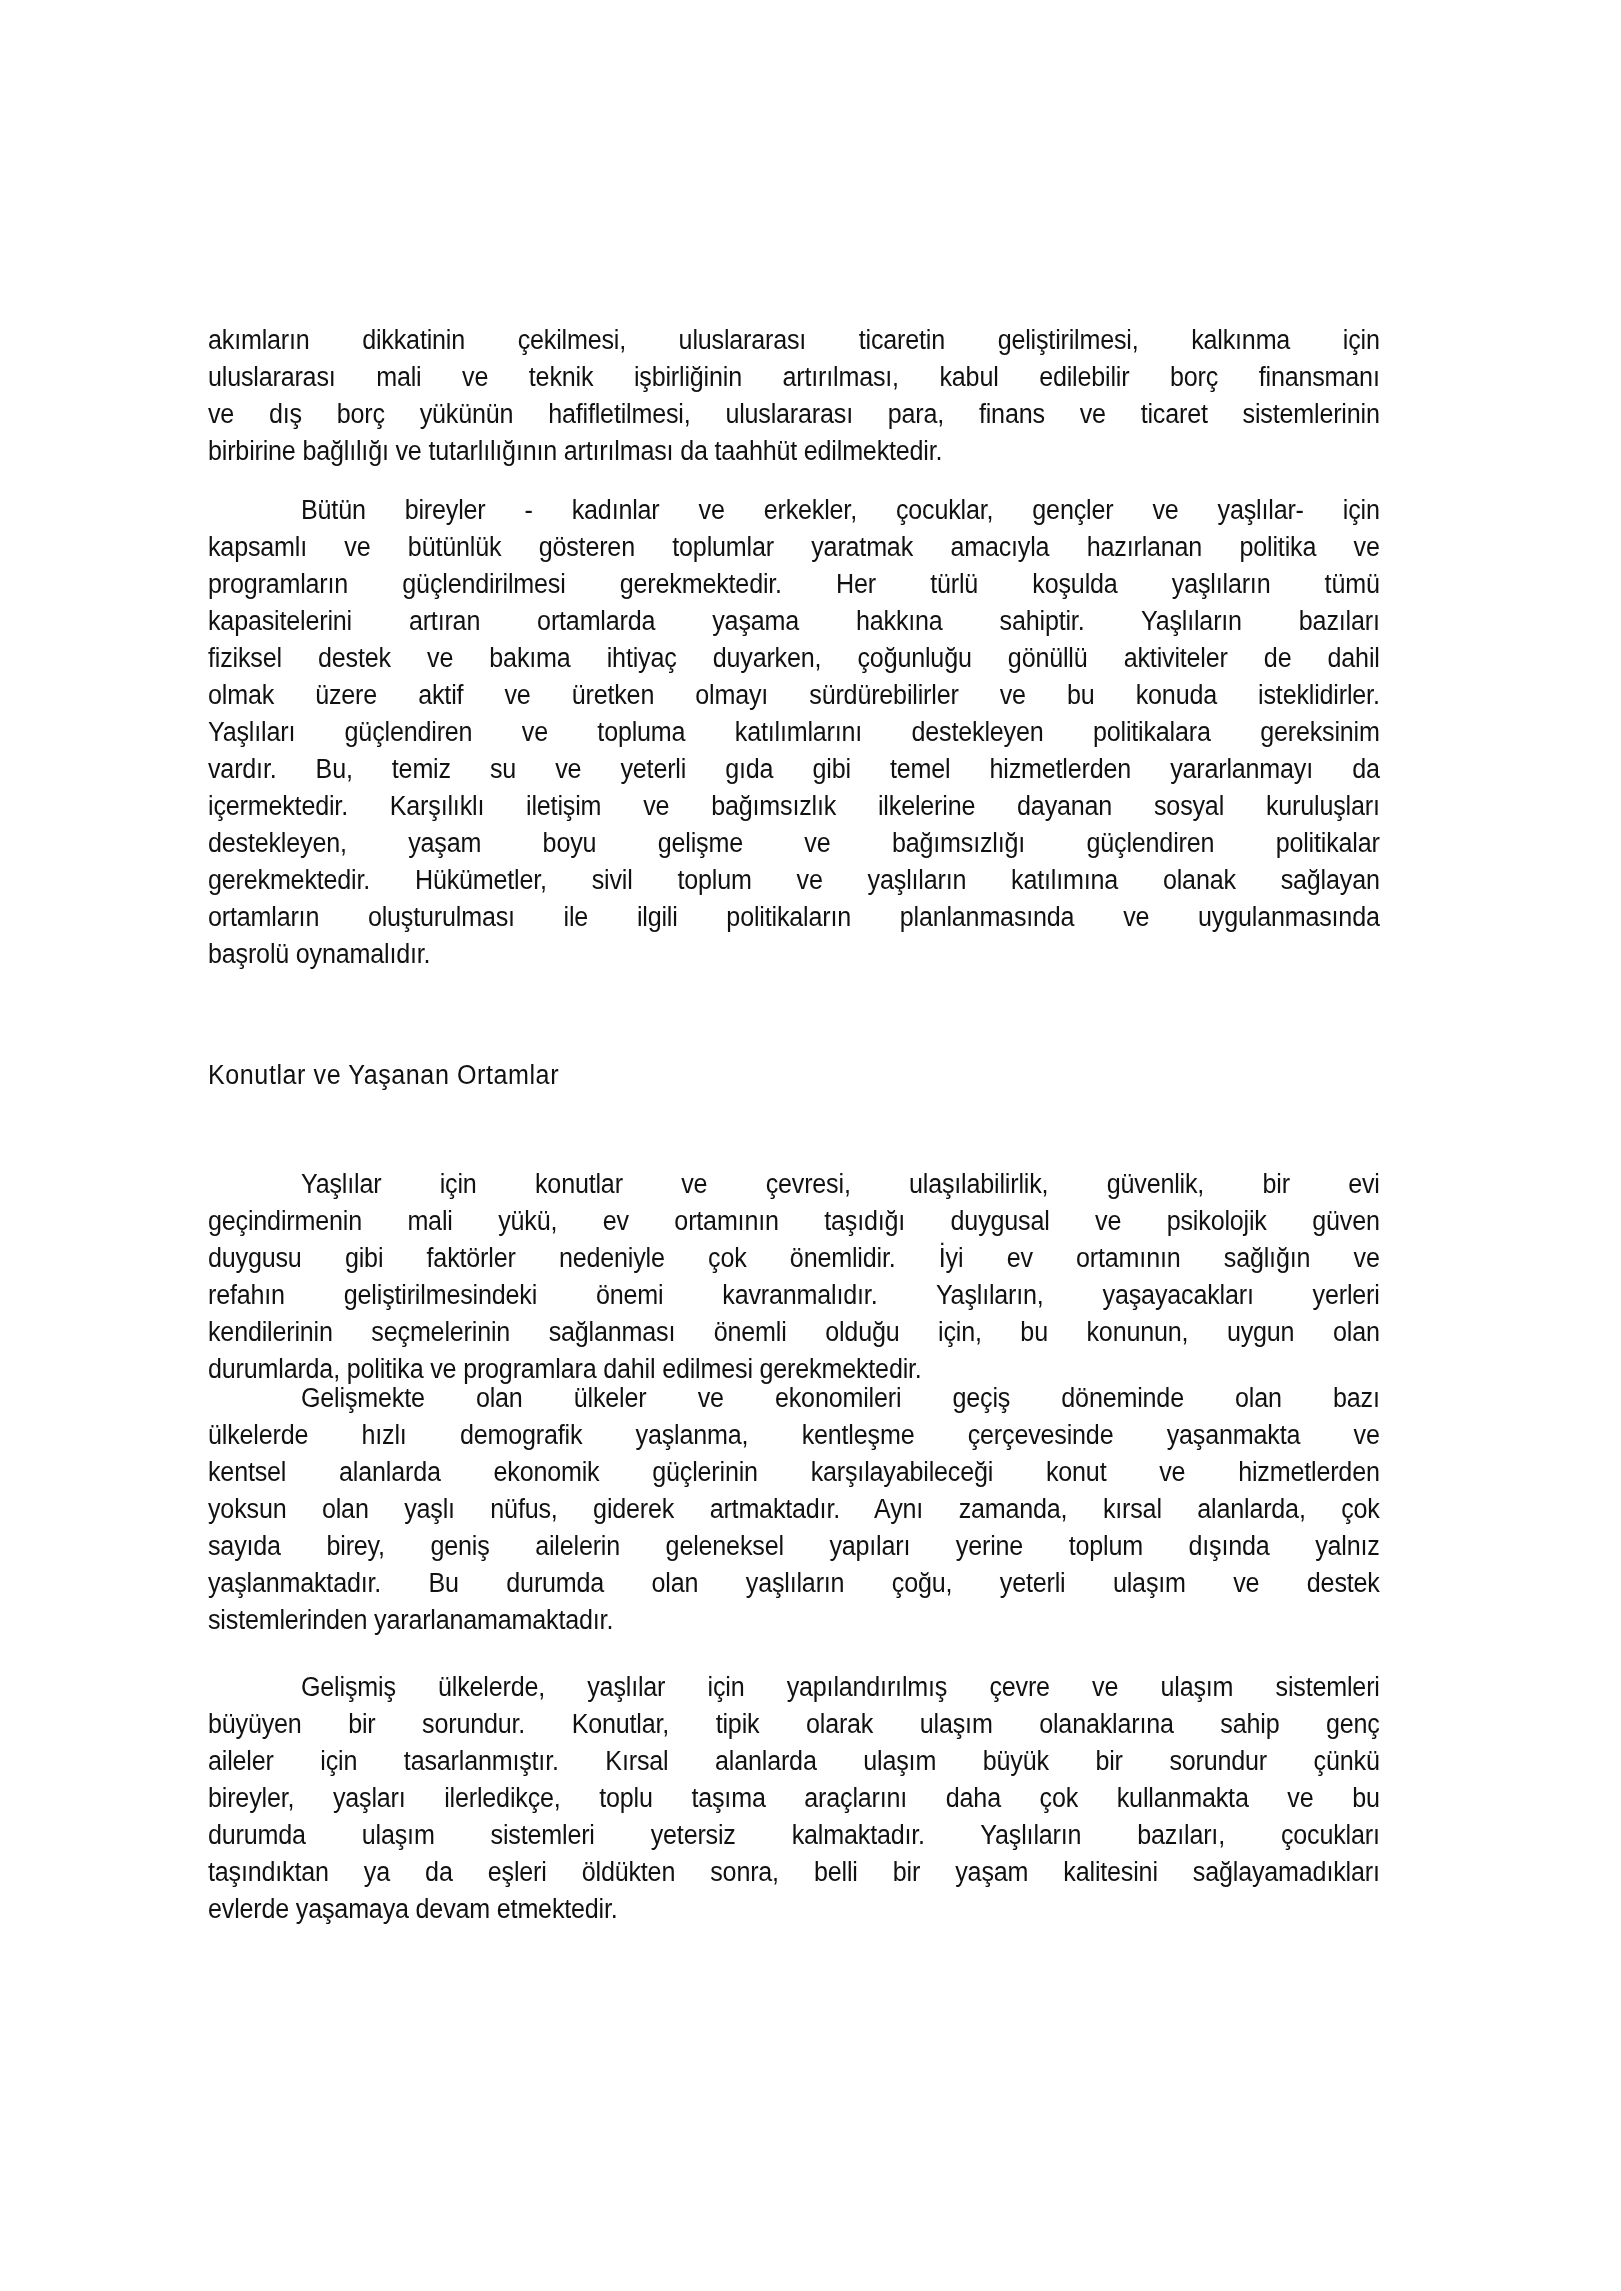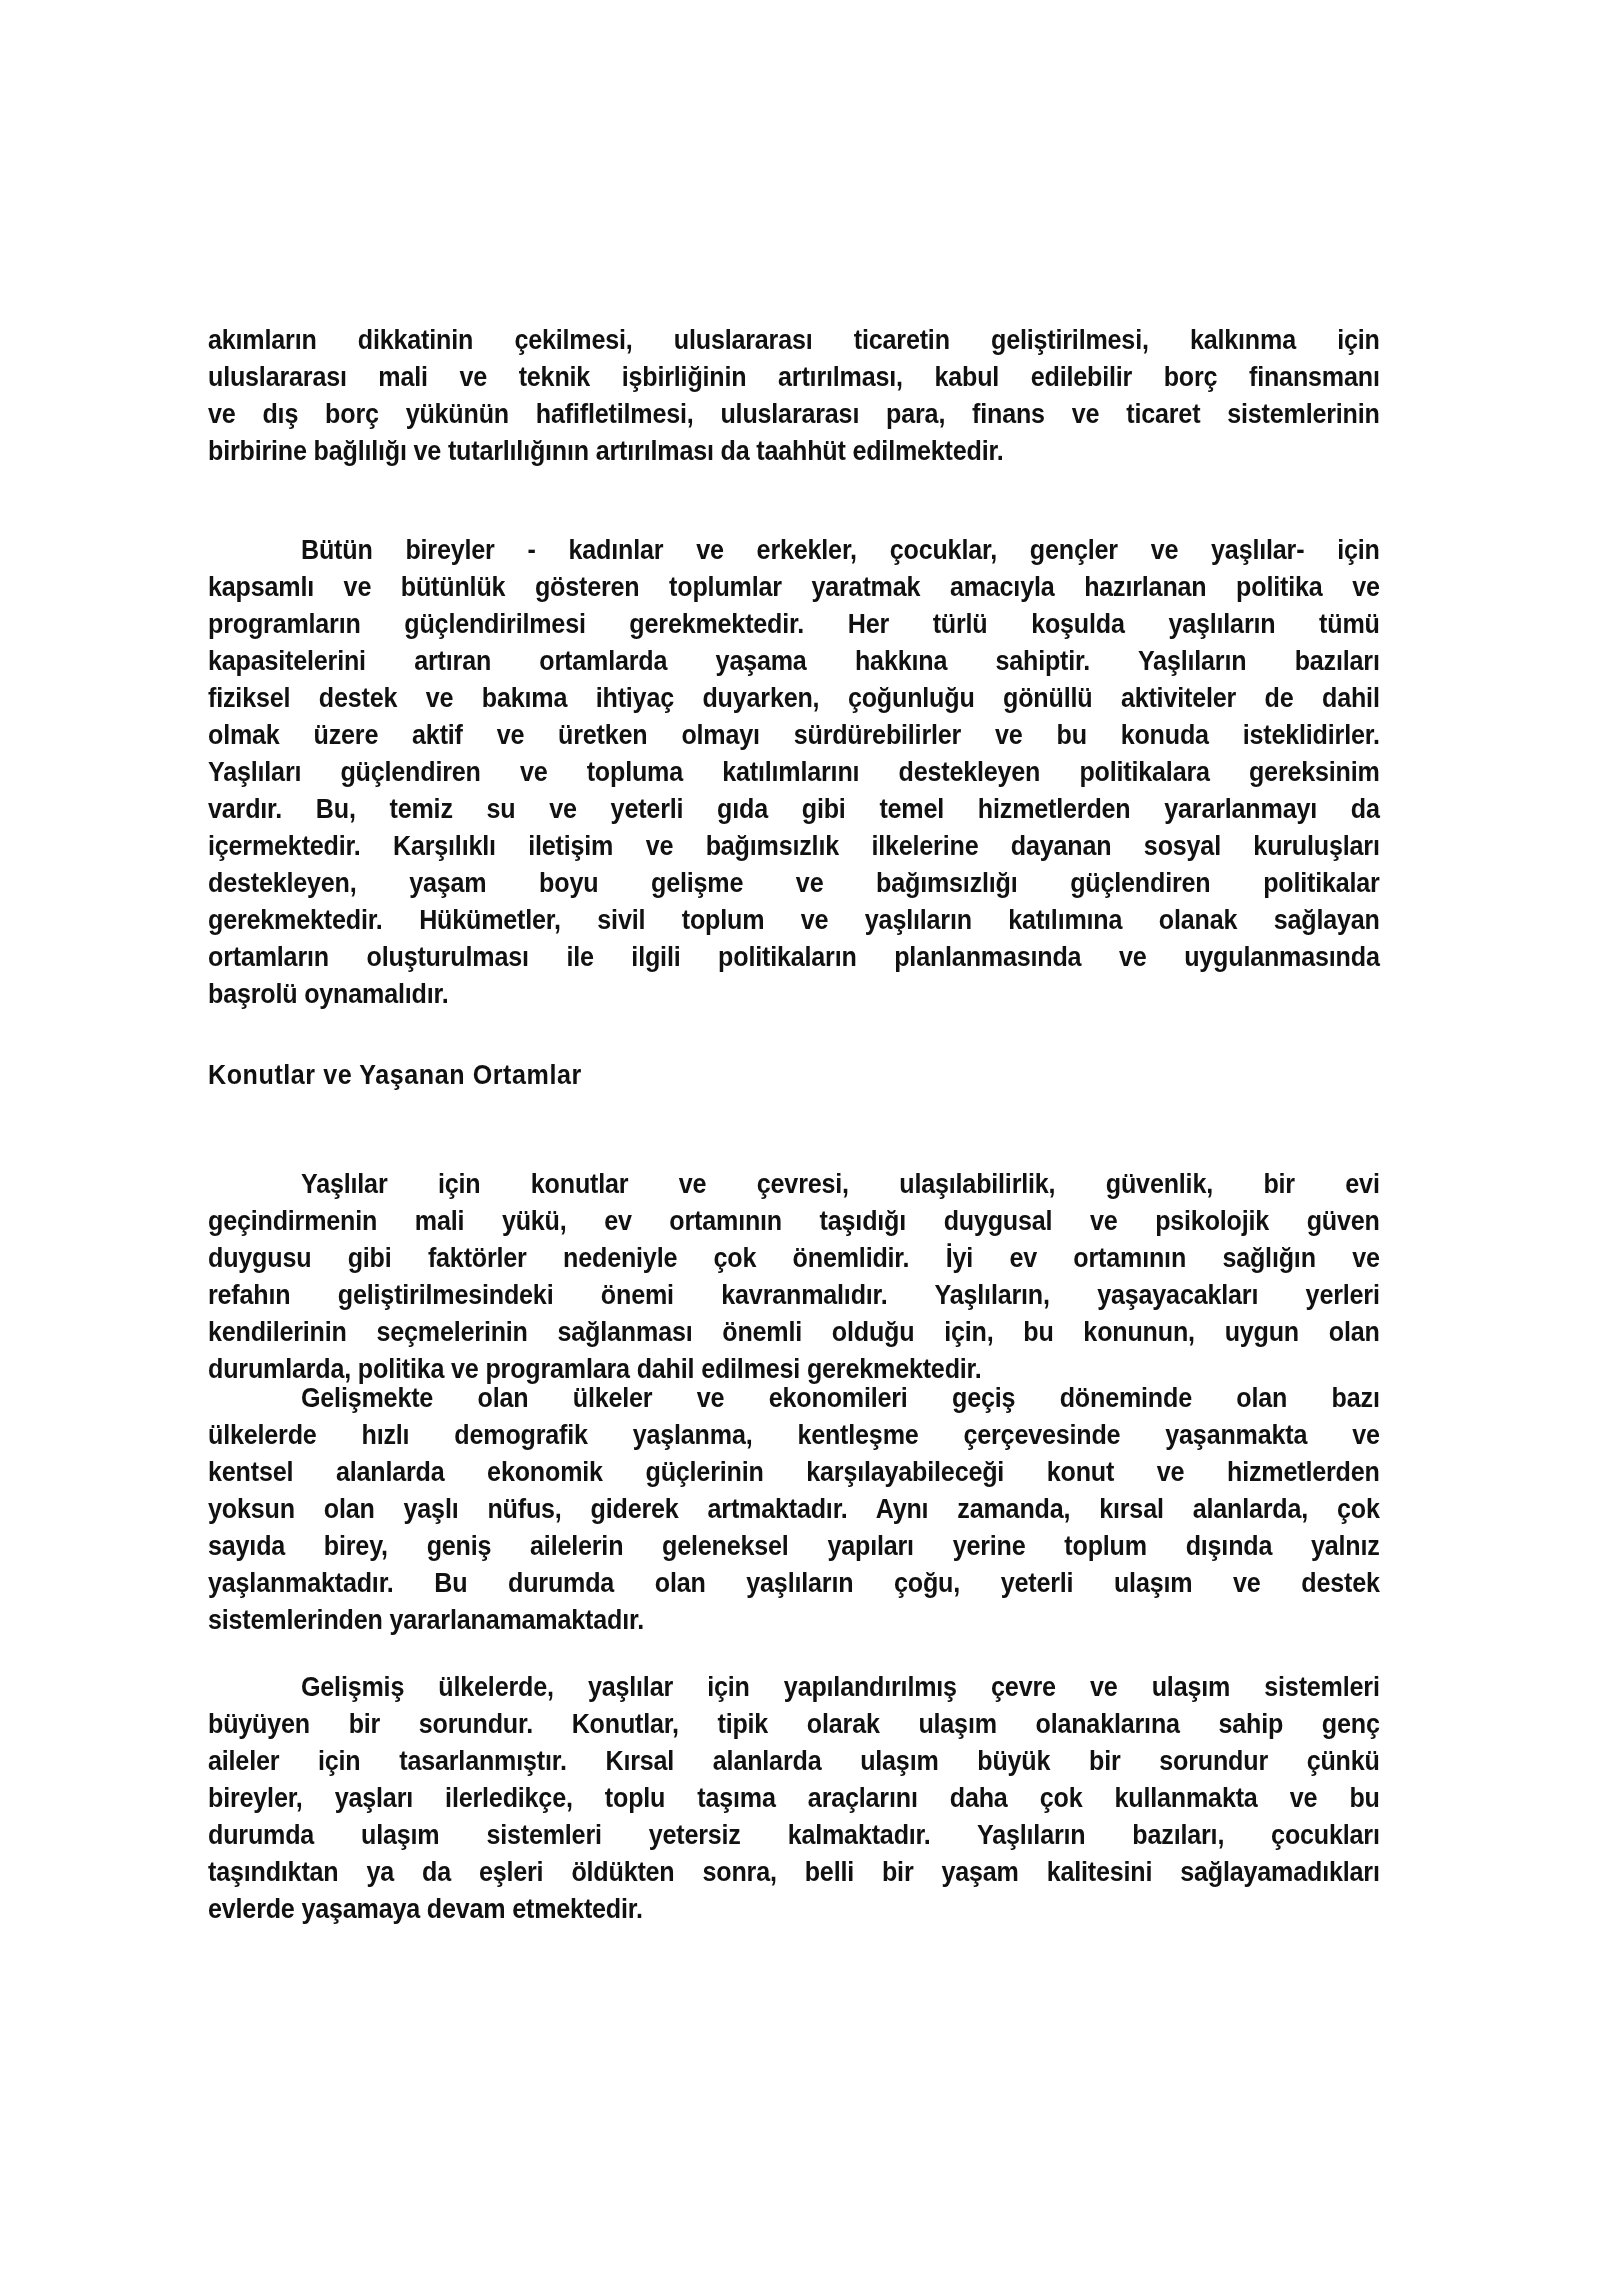--- a/index.html
+++ b/index.html
@@ -14,21 +14,20 @@
     overflow: hidden;
     font-family: "Liberation Sans", sans-serif;
     color: #111111;
   }
   .page {
     position: absolute;
     left: 0; top: 0;
     width: 1621px;
     height: 2292px;
     background: #ffffff;
-    font-weight: bold;
   }
   .block {
     position: absolute;
     left: 208px;
     width: 1172px;
   }
   .line {
     font-size: 27px;
     line-height: 37px;
     height: 37px;
@@ -64,21 +63,21 @@
 
 <div class="page">
 
   <div class="block" style="top:322px;">
     <div class="line">akımların dikkatinin çekilmesi, uluslararası ticaretin geliştirilmesi, kalkınma için</div>
     <div class="line">uluslararası mali ve teknik işbirliğinin artırılması, kabul edilebilir borç finansmanı</div>
     <div class="line">ve dış borç yükünün hafifletilmesi, uluslararası para, finans ve ticaret sistemlerinin</div>
     <div class="line last">birbirine bağlılığı ve tutarlılığının artırılması da taahhüt edilmektedir.</div>
   </div>
 
-  <div class="block" style="top:532px;">
+  <div class="block" style="top:492px;">
     <div class="line indent">Bütün bireyler - kadınlar ve erkekler, çocuklar, gençler ve yaşlılar- için</div>
     <div class="line">kapsamlı ve bütünlük gösteren toplumlar yaratmak amacıyla hazırlanan politika ve</div>
     <div class="line">programların güçlendirilmesi gerekmektedir. Her türlü koşulda yaşlıların tümü</div>
     <div class="line">kapasitelerini artıran ortamlarda yaşama hakkına sahiptir. Yaşlıların bazıları</div>
     <div class="line">fiziksel destek ve bakıma ihtiyaç duyarken, çoğunluğu gönüllü aktiviteler de dahil</div>
     <div class="line">olmak üzere aktif ve üretken olmayı sürdürebilirler ve bu konuda isteklidirler.</div>
     <div class="line">Yaşlıları güçlendiren ve topluma katılımlarını destekleyen politikalara gereksinim</div>
     <div class="line">vardır. Bu, temiz su ve yeterli gıda gibi temel hizmetlerden yararlanmayı da</div>
     <div class="line">içermektedir. Karşılıklı iletişim ve bağımsızlık ilkelerine dayanan sosyal kuruluşları</div>
     <div class="line">destekleyen, yaşam boyu gelişme ve bağımsızlığı güçlendiren politikalar</div>

